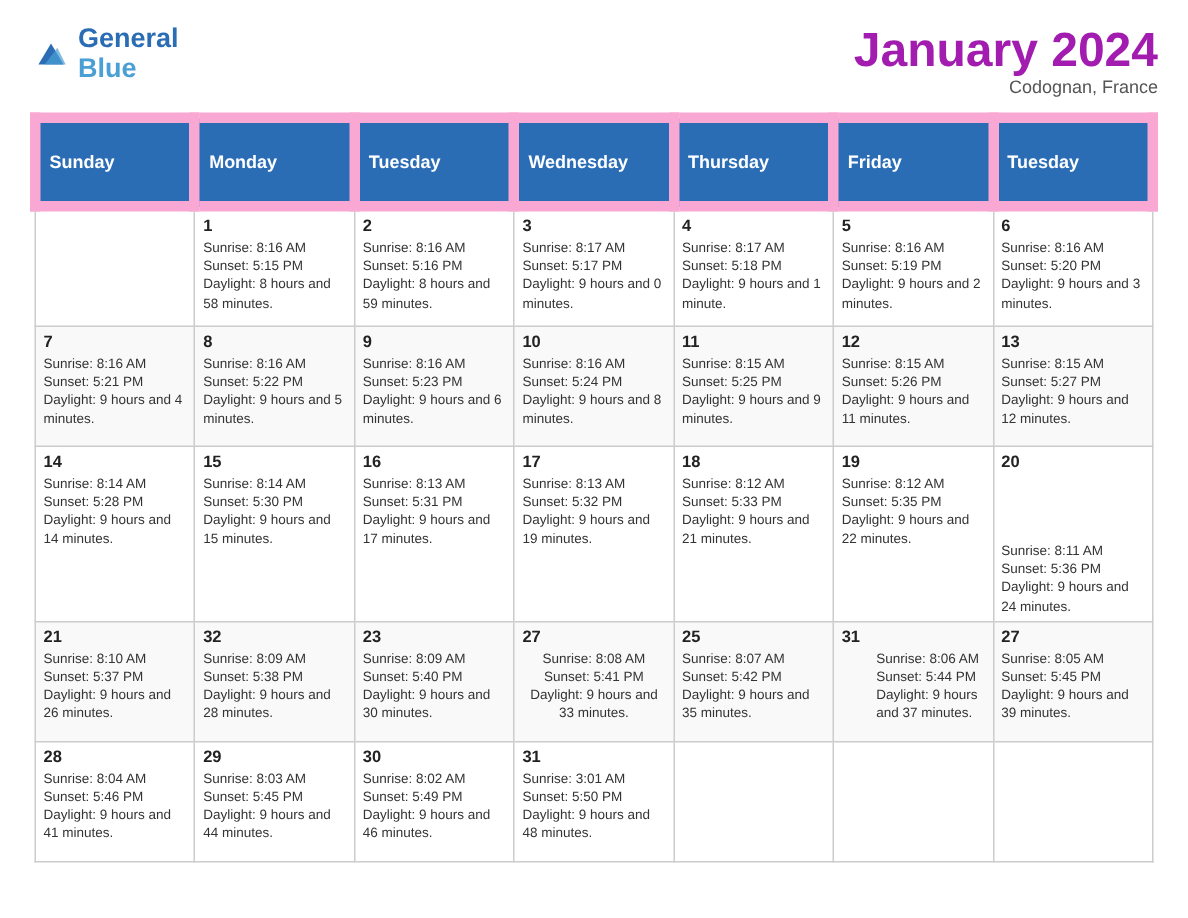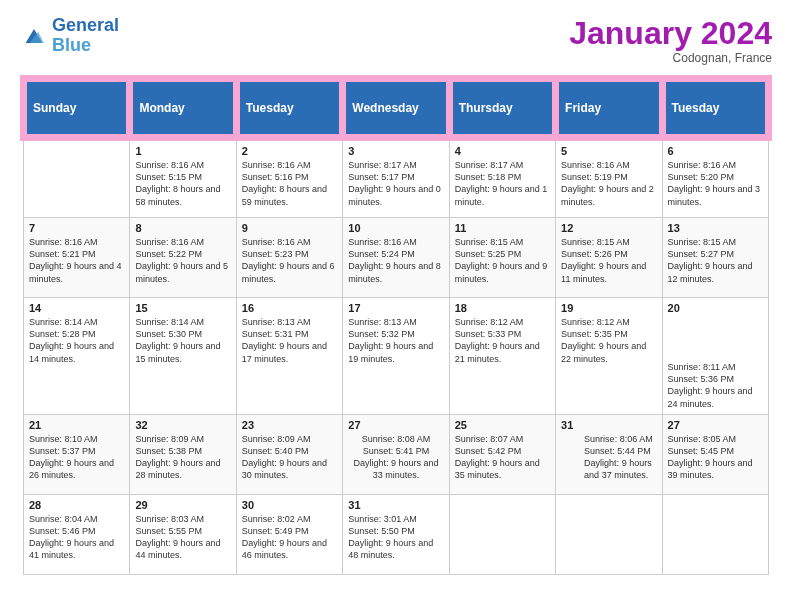--- a/index.html
+++ b/index.html
@@ -312,21 +312,21 @@
         <tr>
           <td>
             <div class="day-number">28</div>
             <div class="cell-info" style="white-space: pre-line;">Sunrise: 8:04 AM
 Sunset: 5:46 PM
 Daylight: 9 hours and 41 minutes.</div>
           </td>
           <td>
             <div class="day-number">29</div>
             <div class="cell-info" style="white-space: pre-line;">Sunrise: 8:03 AM
-Sunset: 5:55 PM
+Sunset: 5:45 PM
 Daylight: 9 hours and 44 minutes.</div>
           </td>
           <td>
             <div class="day-number">30</div>
             <div class="cell-info" style="white-space: pre-line;">Sunrise: 8:02 AM
 Sunset: 5:49 PM
 Daylight: 9 hours and 46 minutes.</div>
           </td>
           <td>
             <div class="day-number">31</div>

